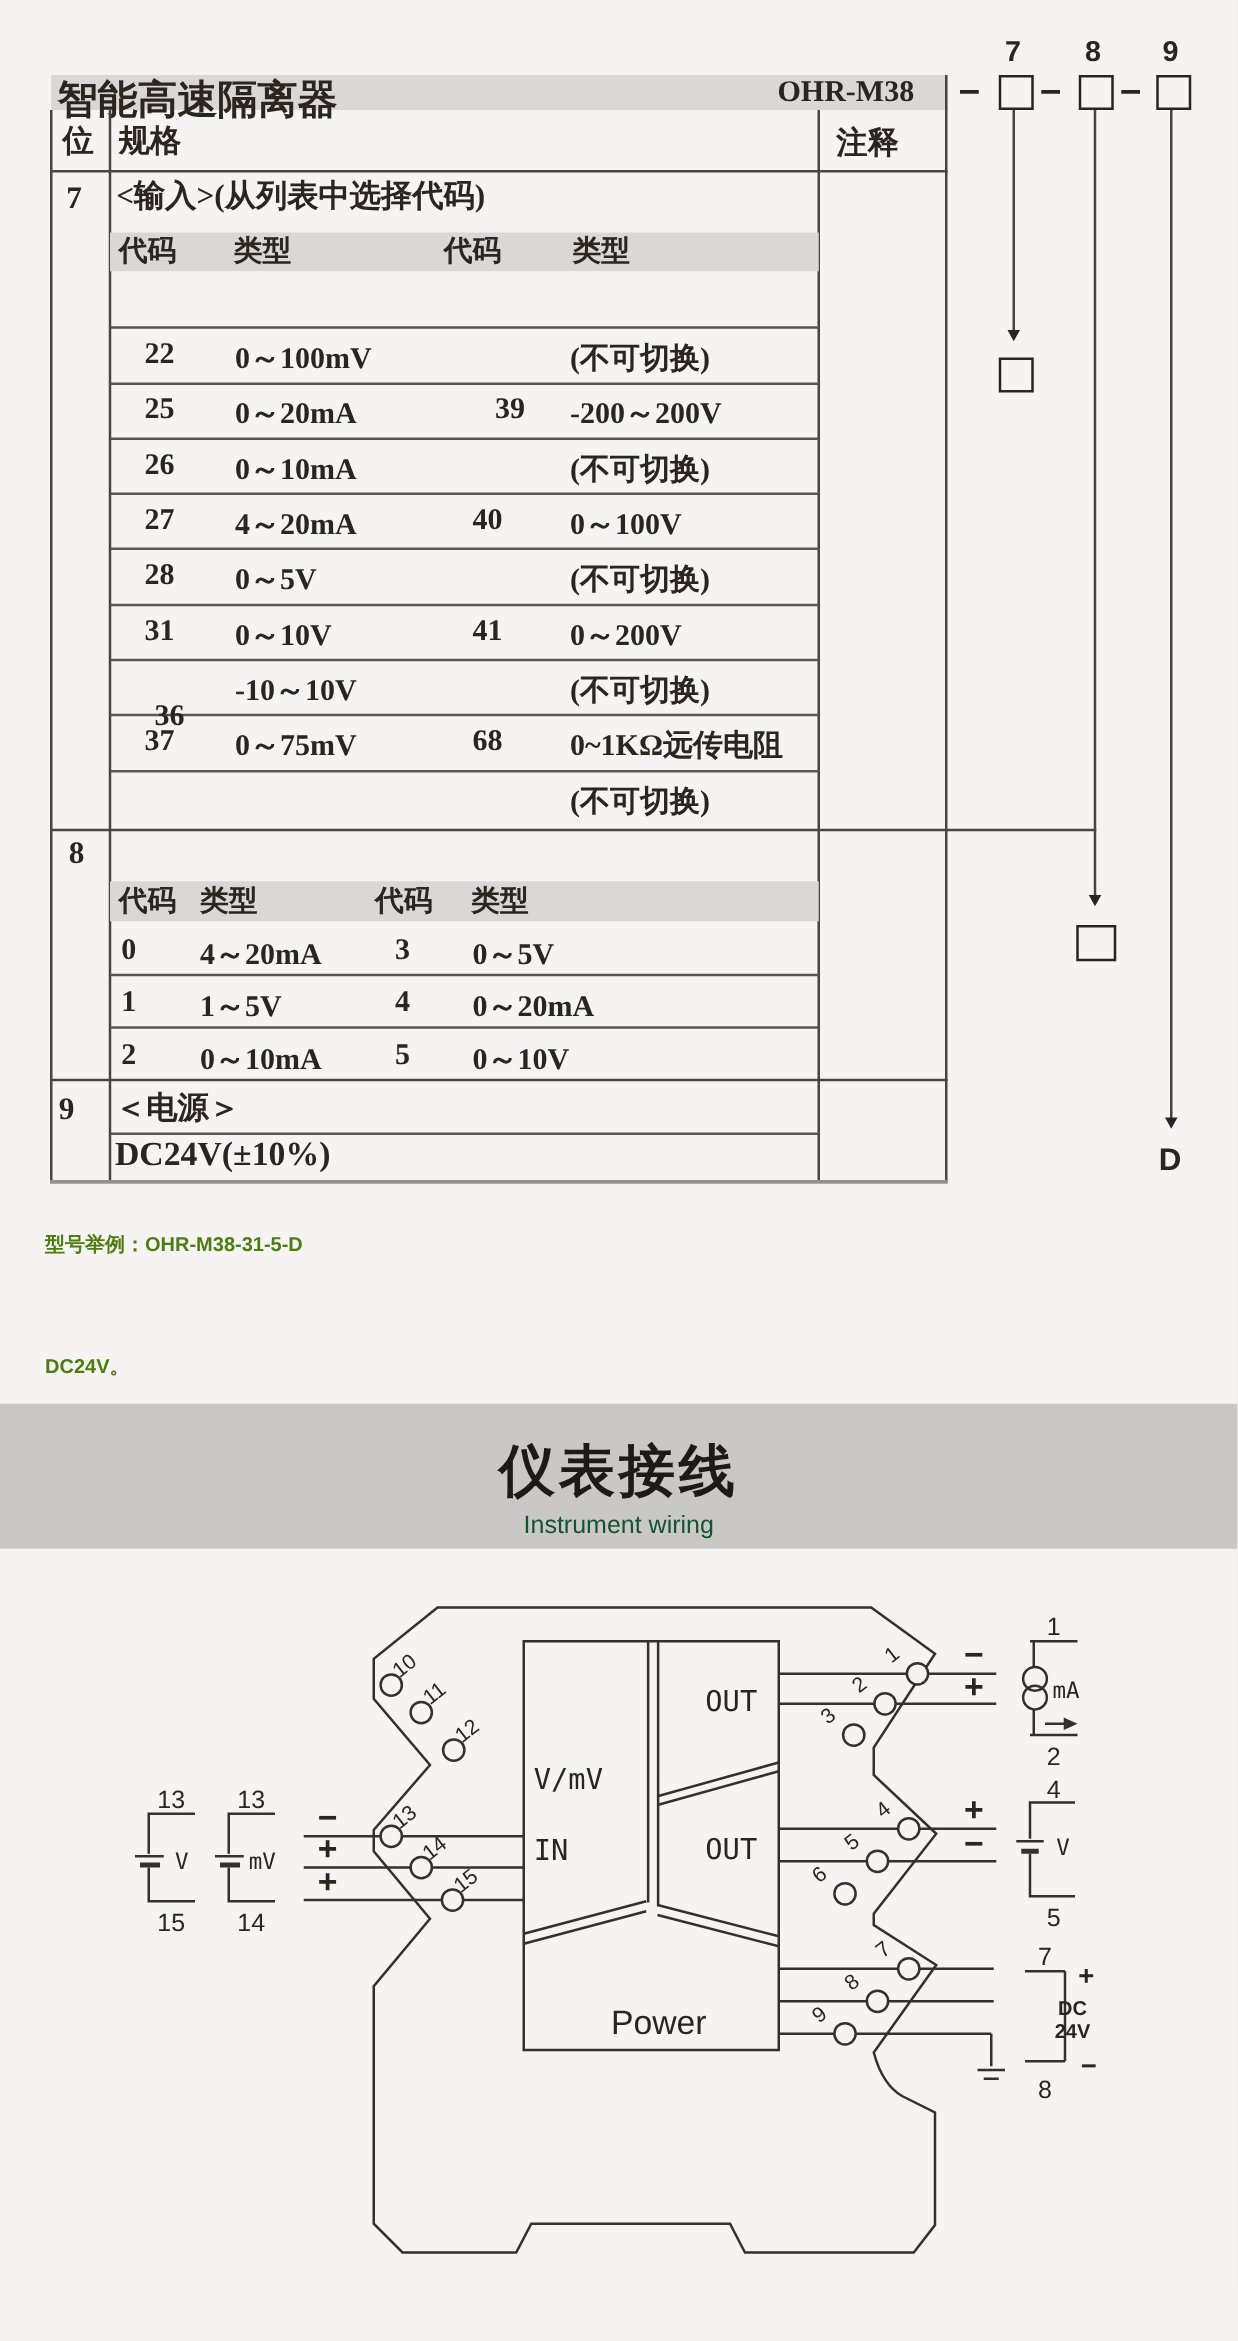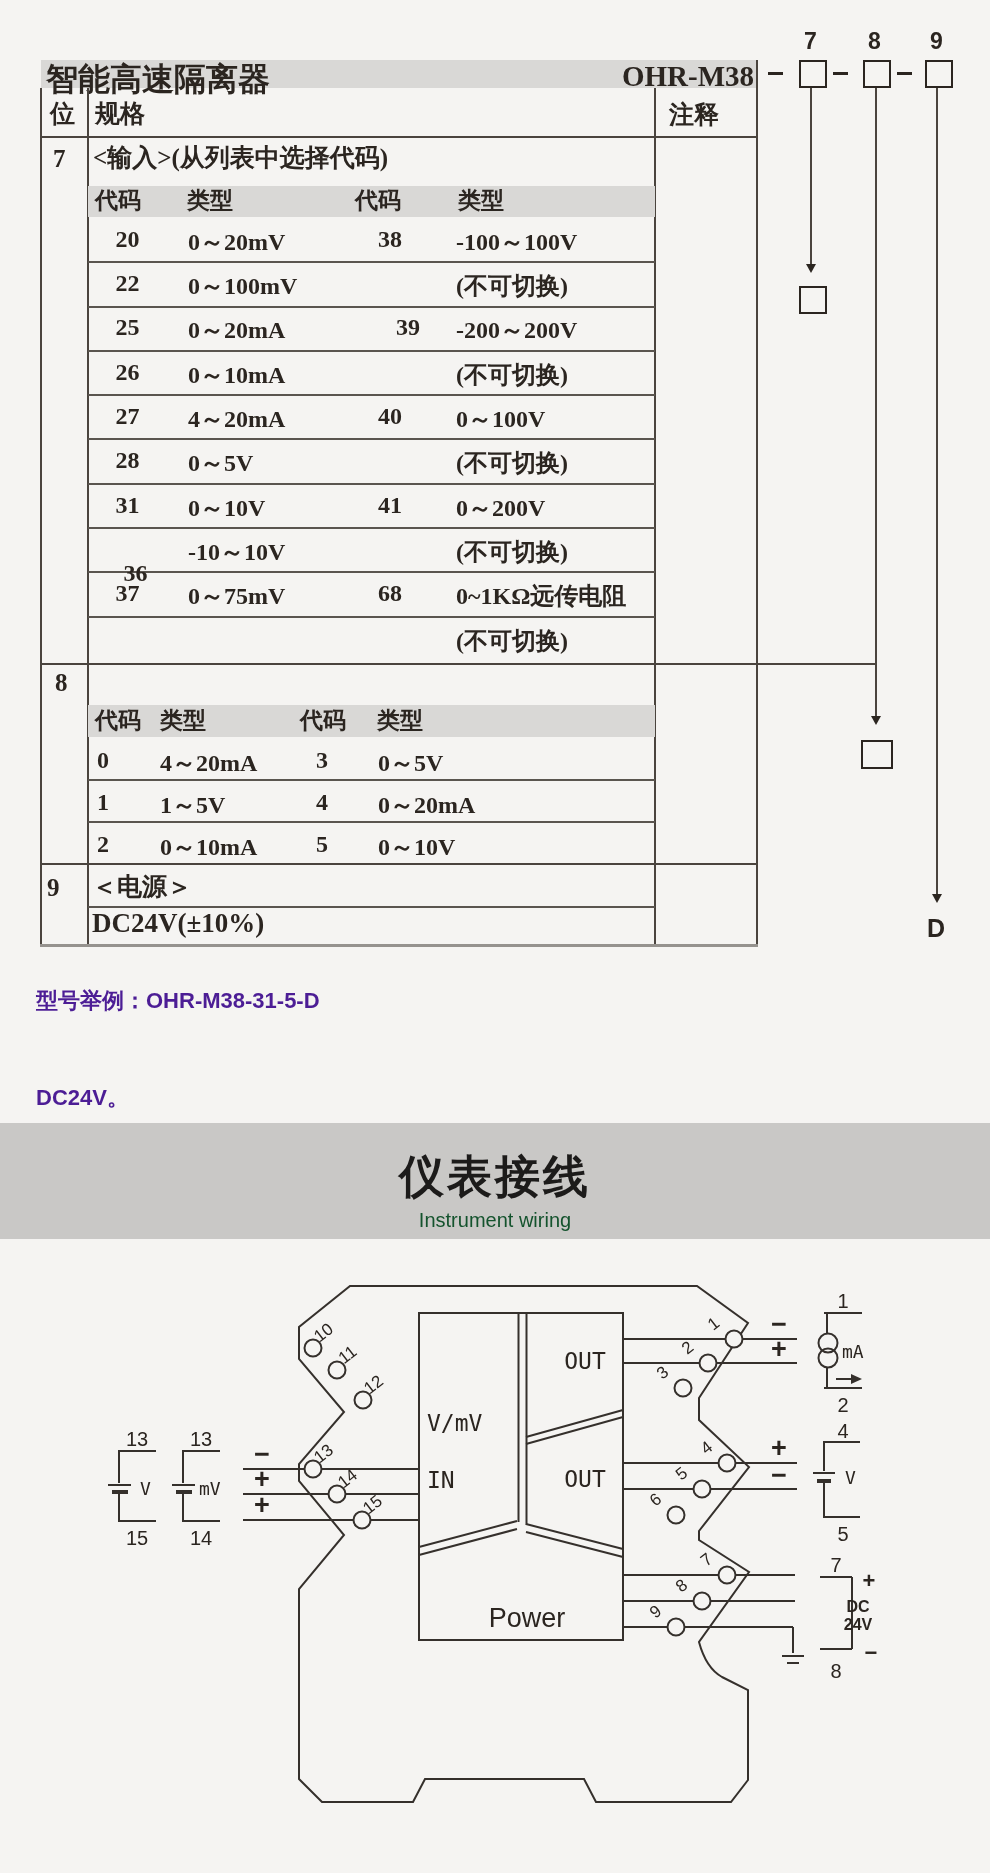--- a/index.html
+++ b/index.html
@@ -19,39 +19,39 @@
   .cc{text-align:center;}
   .irow{position:absolute;left:88px;width:567px;height:44px;}
   .orow{position:absolute;left:88px;width:567px;height:42px;}
   #banner{position:absolute;left:0;top:1123px;width:990px;height:116px;background:#c9c8c6;
           text-align:center;}
   #banner .bt{font-size:45px;font-weight:700;letter-spacing:3px;color:#1c1b1a;margin-top:24px;
               font-family:"Liberation Sans","DejaVu Sans",sans-serif;}
   #banner .bs{font-size:20px;color:#14532d;margin-top:2px;
               font-family:"Liberation Sans","DejaVu Sans",sans-serif;}
   .para{position:absolute;left:36px;font-family:"Liberation Sans","DejaVu Sans",sans-serif;
-        font-size:22px;font-weight:600;color:#4c1d95;white-space:nowrap;}
+        font-size:16px;font-weight:600;color:#4d7c0f;white-space:nowrap;}
   svg text{fill:#2b2520;}
   svg .wire{stroke:#35302c;stroke-width:2;fill:none;}
   svg .shape{stroke:#35302c;stroke-width:2;fill:none;}
   svg .termc{stroke:#35302c;stroke-width:2;fill:#f5f4f2;}
   svg .tnum{font-family:"Liberation Sans","DejaVu Sans",sans-serif;font-size:17px;}
   svg .pol{font-family:"Liberation Sans","DejaVu Sans",sans-serif;font-size:27px;font-weight:700;}
   svg .modtxt{font-family:"DejaVu Sans Mono","Liberation Mono",monospace;font-size:23px;}
   svg .ldnum{font-family:"Liberation Sans","DejaVu Sans",sans-serif;font-size:20px;}
   svg .ldlbl{font-family:"DejaVu Sans Mono","Liberation Mono",monospace;font-size:18px;}
 </style>
 </head>
 <body>
 
 <div id="page">
 
   <div class="graybar" style="left:41px;top:60px;width:717px;height:28px;"></div>
   <div class="t" style="left:46px;top:63px;font-size:32px;">智能高速隔离器</div>
-  <div class="t" style="left:622px;top:62px;font-size:29px;">OHR-M38</div>
+  <div class="t" style="left:622px;top:62px;font-size:24px;">OHR-M38</div>
 
   <div class="dash" style="left:768px;top:72px;"></div>
   <div class="dash" style="left:833px;top:72px;"></div>
   <div class="dash" style="left:897px;top:72px;"></div>
   <div class="sqbox" style="left:799px;top:60px;width:24px;height:24px;"></div>
   <div class="sqbox" style="left:863px;top:60px;width:24px;height:24px;"></div>
   <div class="sqbox" style="left:925px;top:60px;width:24px;height:24px;"></div>
   <div class="t sans" style="left:804px;top:30px;font-size:23px;">7</div>
   <div class="t sans" style="left:868px;top:30px;font-size:23px;">8</div>
   <div class="t sans" style="left:930px;top:30px;font-size:23px;">9</div>
@@ -92,26 +92,20 @@
   <div class="lnthin" style="left:88px;top:261px;width:567px;height:2px;"></div>
   <div class="lnthin" style="left:88px;top:306px;width:567px;height:2px;"></div>
   <div class="lnthin" style="left:88px;top:350px;width:567px;height:2px;"></div>
   <div class="lnthin" style="left:88px;top:394px;width:567px;height:2px;"></div>
   <div class="lnthin" style="left:88px;top:438px;width:567px;height:2px;"></div>
   <div class="lnthin" style="left:88px;top:483px;width:567px;height:2px;"></div>
   <div class="lnthin" style="left:88px;top:527px;width:567px;height:2px;"></div>
   <div class="lnthin" style="left:88px;top:571px;width:567px;height:2px;"></div>
   <div class="lnthin" style="left:88px;top:616px;width:567px;height:2px;"></div>
 
-  <div class="irow" style="top:217px;">
-    <span class="cell cc" style="left:12px;width:55px;">20</span>
-    <span class="cell" style="left:100px;">0～20mV</span>
-    <span class="cell cc" style="left:272px;width:60px;">38</span>
-    <span class="cell" style="left:368px;">-100～100V</span>
-  </div>
   <div class="irow" style="top:261px;">
     <span class="cell cc" style="left:12px;width:55px;">22</span>
     <span class="cell" style="left:100px;">0～100mV</span>
     <span class="cell cc" style="left:272px;width:60px;"></span>
     <span class="cell" style="left:368px;">(不可切换)</span>
   </div>
   <div class="irow" style="top:305px;">
     <span class="cell cc" style="left:12px;width:55px;">25</span>
     <span class="cell" style="left:100px;">0～20mA</span>
     <span class="cell cc" style="left:272px;width:60px;text-align:right;">39</span>

